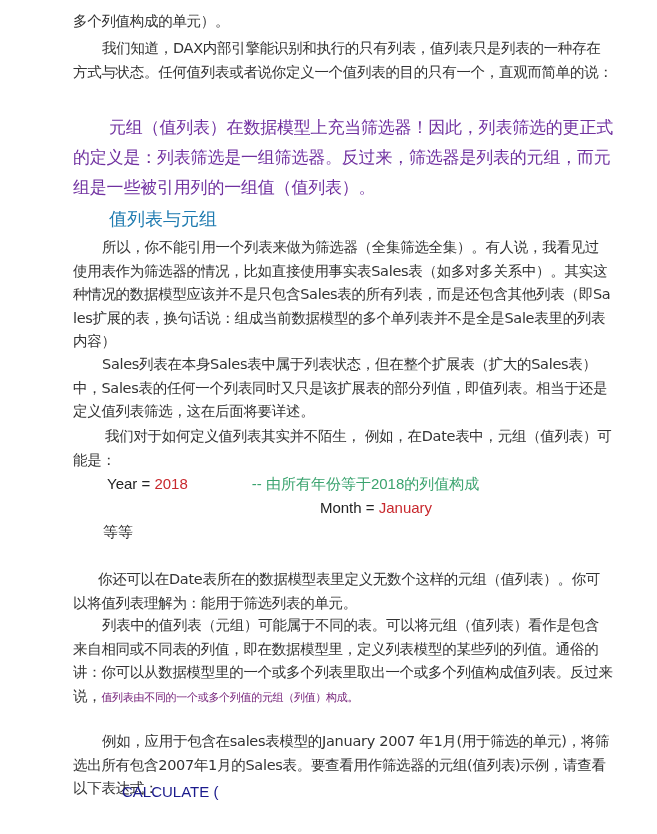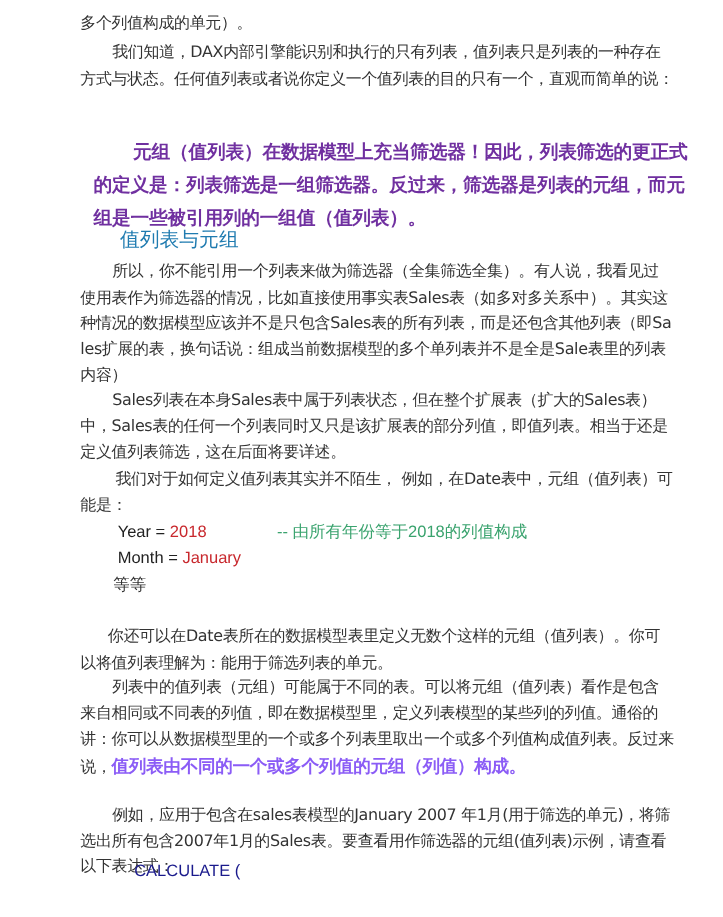--- a/index.html
+++ b/index.html
@@ -24,45 +24,45 @@
     .p {
       font-size: 14.5px;
       line-height: 23.5px;
       margin: 0;
       letter-spacing: -0.3px;
       word-break: break-all;
     }
     .indent { text-indent: 29px; }
     .emph {
       color: #7030a0;
-      font-weight: bold;
+      font-weight: normal;
       font-size: 17px;
       line-height: 30px;
-      margin: 12px;
+      margin: 0;
       letter-spacing: -0.2px;
     }
     .heading {
       color: #1f7bb0;
       font-size: 18px;
       line-height: 26px;
       margin: 0;
       padding-left: 36px;
     }
     .code-line {
       font-size: 15px;
       line-height: 24px;
       margin: 0;
       font-family: "Liberation Sans", "DejaVu Sans", sans-serif;
       white-space: nowrap;
     }
     .red { color: #c8282d; }
     .green { color: #3aa36e; }
     .navy { color: #1a1a8c; }
     .dark { color: #222222; }
-    .purple-bold { color: #8b5cf6; font-weight: bold; font-size: 16px; }
+    .purple-bold { color: #701a75; font-weight: normal; font-size: 11px; }
     .block { position: absolute; left: 0; width: 540px; }
   </style>
 </head>
 <body>
 
 <div class="doc">
 
   <p class="p block" style="top:10px;">多个列值构成的单元）。</p>
 
   <p class="p indent block" style="top:37px;">我们知道，DAX内部引擎能识别和执行的只有列表，值列表只是列表的一种存在方式与状态。任何值列表或者说你定义一个值列表的目的只有一个，直观而简单的说：</p>
@@ -74,21 +74,21 @@
   <p class="p indent block" style="top:236px;">所以，你不能引用一个列表来做为筛选器（全集筛选全集）。有人说，我看见过使用表作为筛选器的情况，比如直接使用事实表Sales表（如多对多关系中）。其实这种情况的数据模型应该并不是只包含Sales表的所有列表，而是还包含其他列表（即Sales扩展的表，换句话说：组成当前数据模型的多个单列表并不是全是Sale表里的列表内容）</p>
 
   <p class="p indent block" style="top:353px;">Sales列表在本身Sales表中属于列表状态，但在整个扩展表（扩大的Sales表）中，Sales表的任何一个列表同时又只是该扩展表的部分列值，即值列表。相当于还是定义值列表筛选，这在后面将要详述。</p>
 
   <p class="p indent block" style="top:425px; text-indent:32px;">我们对于如何定义值列表其实并不陌生， 例如，在Date表中，元组（值列表）可能是：</p>
 
   <div class="block" style="top:472px; left:32px;">
     <p class="code-line" style="padding-left:2px;">
       <span class="dark">Year = </span><span class="red">2018</span><span class="green" style="margin-left:64px;">-- 由所有年份等于2018的列值构成</span>
     </p>
-    <p class="code-line" style="padding-left:2px;">
+    <p class="code-line" style="padding-left:2px;text-align:center;">
       <span class="dark">Month = </span><span class="red">January</span>
     </p>
     <p class="code-line" style="margin-left:-2px;">等等</p>
   </div>
 
   <p class="p indent block" style="top:568px; text-indent:25px;">你还可以在Date表所在的数据模型表里定义无数个这样的元组（值列表）。你可以将值列表理解为：能用于筛选列表的单元。</p>
 
   <p class="p indent block" style="top:614px;">
     <span>列表中的值列表（元组）可能属于不同的表。可以将元组（值列表）看作是包含来自相同或不同表的列值，即在数据模型里，定义列表模型的某些列的列值。通俗的讲：你可以从数据模型里的一个或多个列表里取出一个或多个列值构成值列表。反过来说，</span><span class="purple-bold">值列表由不同的一个或多个列值的元组（列值）构成。</span>
   </p>

